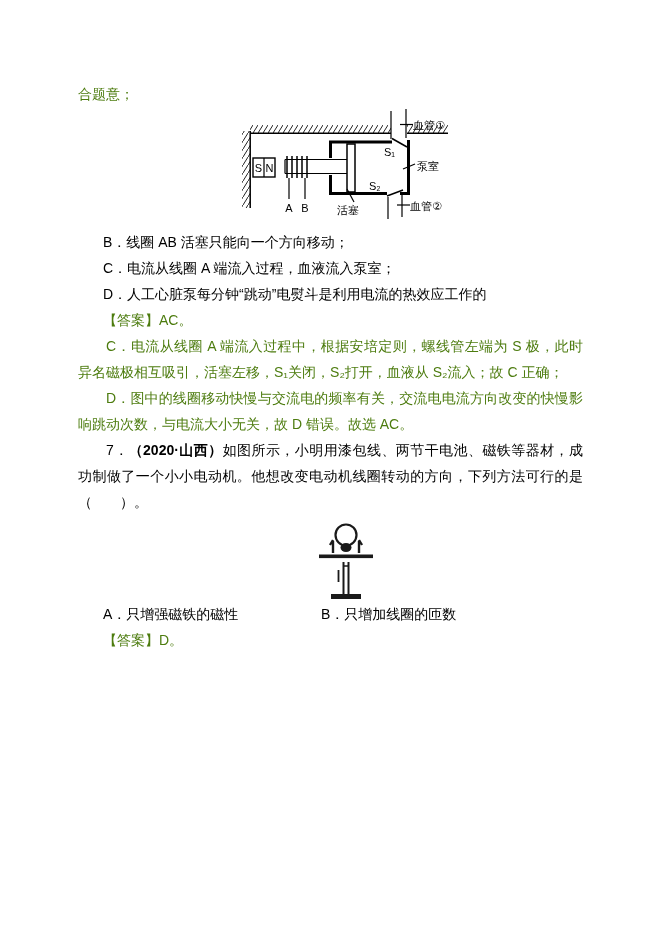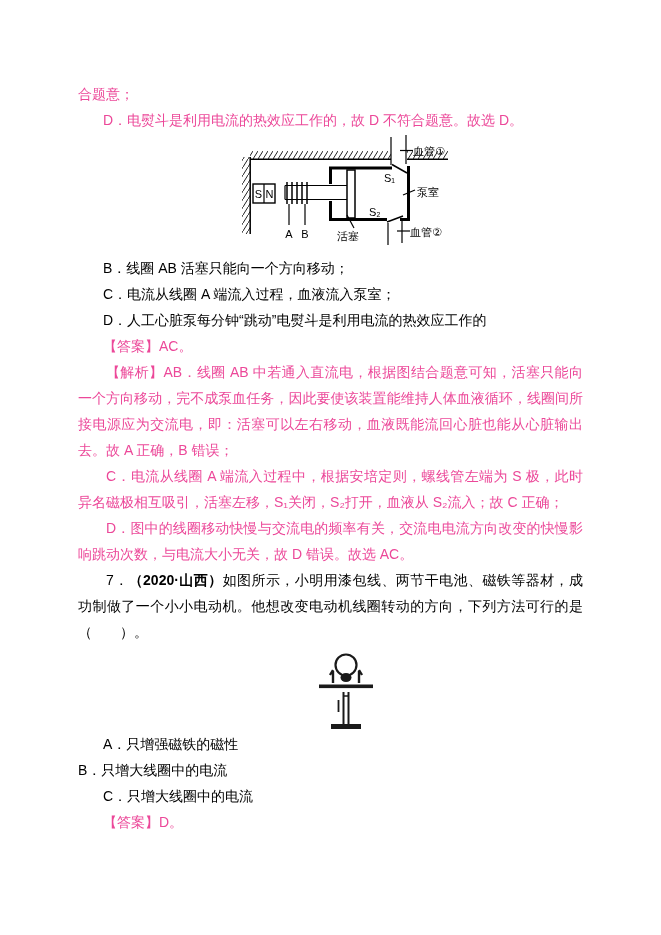--- a/index.html
+++ b/index.html
@@ -9,45 +9,44 @@
     color:#000;
   }
   .page {
     box-sizing:border-box;
     width:661px; height:935px;
     padding:81px 78px 0 78px;
     overflow:hidden;
     background:#fff;
   }
   p { margin:0; font-size:14px; line-height:26px; }
-  .red { color:#ec4899; }
+  .red { color:#4d7c0f; }
   .ind { padding-left:25px; }
   .stem { text-align:justify; text-indent:28px; }
   .b { font-weight:bold; }
   .just { text-align:justify; text-indent:28px; }
   .opt { padding-left:25px; }
   .opts { margin-top:10px; }
   .fig-pump { height:112px; padding-left:155px; padding-top:2px; box-sizing:border-box; }
   .fig-motor { height:86px; padding-left:240px; padding-top:3px; box-sizing:border-box; }
   .fig-pump svg, .fig-motor svg { display:block; }
-  .optrow { display:flex;flex-direction:column; }
+  .optrow { display:flex; }
   .optrow p.c1 { box-sizing:border-box; width:243px; padding-left:25px; }
   .optrow p.c2 { padding-left:0; }
   svg text { font-family:"Liberation Sans","DejaVu Sans",sans-serif; fill:#000; }
   .dline { stroke:#000; stroke-width:1.2; }
   .thick { stroke:#000; stroke-width:3; }
   .med { stroke:#000; stroke-width:1.5; }
 </style>
 </head>
 <body>
 
 <div class="page">
 
   <p class="red">合题意；</p>
-  <p class="red ind">D．电熨斗是利用电流的热效应工作的，故 D 不符合题意。故选 D。</p>
 
 
   <div class="fig-pump">
     <svg viewBox="0 0 215 110" width="215" height="110">
       <defs>
         <pattern id="hatch" width="5" height="8" patternUnits="userSpaceOnUse">
           <line x1="5" y1="0" x2="0" y2="8" stroke="#222" stroke-width="1"></line>
         </pattern>
       </defs>
 
@@ -132,21 +131,20 @@
   </div>
 
   <div class="opts">
     <p class="opt">B．线圈 AB 活塞只能向一个方向移动；</p>
     <p class="opt">C．电流从线圈 A 端流入过程，血液流入泵室；</p>
     <p class="opt">D．人工心脏泵每分钟“跳动”电熨斗是利用电流的热效应工作的</p>
   </div>
 
   <p class="red ind"><span>【答案】</span><span>AC。</span></p>
 
-  <p class="red just"><span>【解析】</span><span>AB．线圈 AB 中若通入直流电，根据图结合题意可知，活塞只能向一个方向移动，完不成泵血任务，因此要使该装置能维持人体血液循环，线圈间所接电源应为交流电，即：活塞可以左右移动，血液既能流回心脏也能从心脏输出去。故 A 正确，B 错误；</span></p>
   <p class="red just">C．电流从线圈 A 端流入过程中，根据安培定则，螺线管左端为 S 极，此时异名磁极相互吸引，活塞左移，S₁关闭，S₂打开，血液从 S₂流入；故 C 正确；</p>
   <p class="red just">D．图中的线圈移动快慢与交流电的频率有关，交流电电流方向改变的快慢影响跳动次数，与电流大小无关，故 D 错误。故选 AC。</p>
 
   <p class="stem"><span>7．</span><span class="b">（2020·山西）</span><span>如图所示，小明用漆包线、两节干电池、磁铁等器材，成功制做了一个小小电动机。他想改变电动机线圈转动的方向，下列方法可行的是（　　）。</span></p>
 
   <div class="fig-motor">
     <svg viewBox="0 0 56 84" width="56" height="84">
       <g>
         <circle cx="28" cy="17" r="10.5" fill="none" stroke="#1a1a1a" stroke-width="2.2"></circle>
         <ellipse cx="28" cy="29.5" rx="5.5" ry="4.5" fill="#1a1a1a"></ellipse>
@@ -163,21 +161,20 @@
         <line x1="30.5" y1="44" x2="30.5" y2="76" stroke="#1a1a1a" stroke-width="2"></line>
         <line x1="25" y1="48" x2="31" y2="48" stroke="#1a1a1a" stroke-width="1.5"></line>
         <line x1="20.5" y1="52" x2="20.5" y2="64" stroke="#1a1a1a" stroke-width="1.8"></line>
         <rect x="13" y="76" width="30" height="5" fill="#1a1a1a"></rect>
       </g>
     </svg>
   </div>
 
   <div class="optrow">
     <p class="c1">A．只增强磁铁的磁性</p>
-    <p class="c2">B．只增大线圈中的电流</p>
+    <p class="c2">B．只增加线圈的匝数</p>
   </div>
   <div class="optrow">
-    <p class="c1">C．只增大线圈中的电流</p>
   </div>
 
   <p class="red ind"><span>【答案】</span><span>D。</span></p>
 
 </div>
 
 </body></html>

